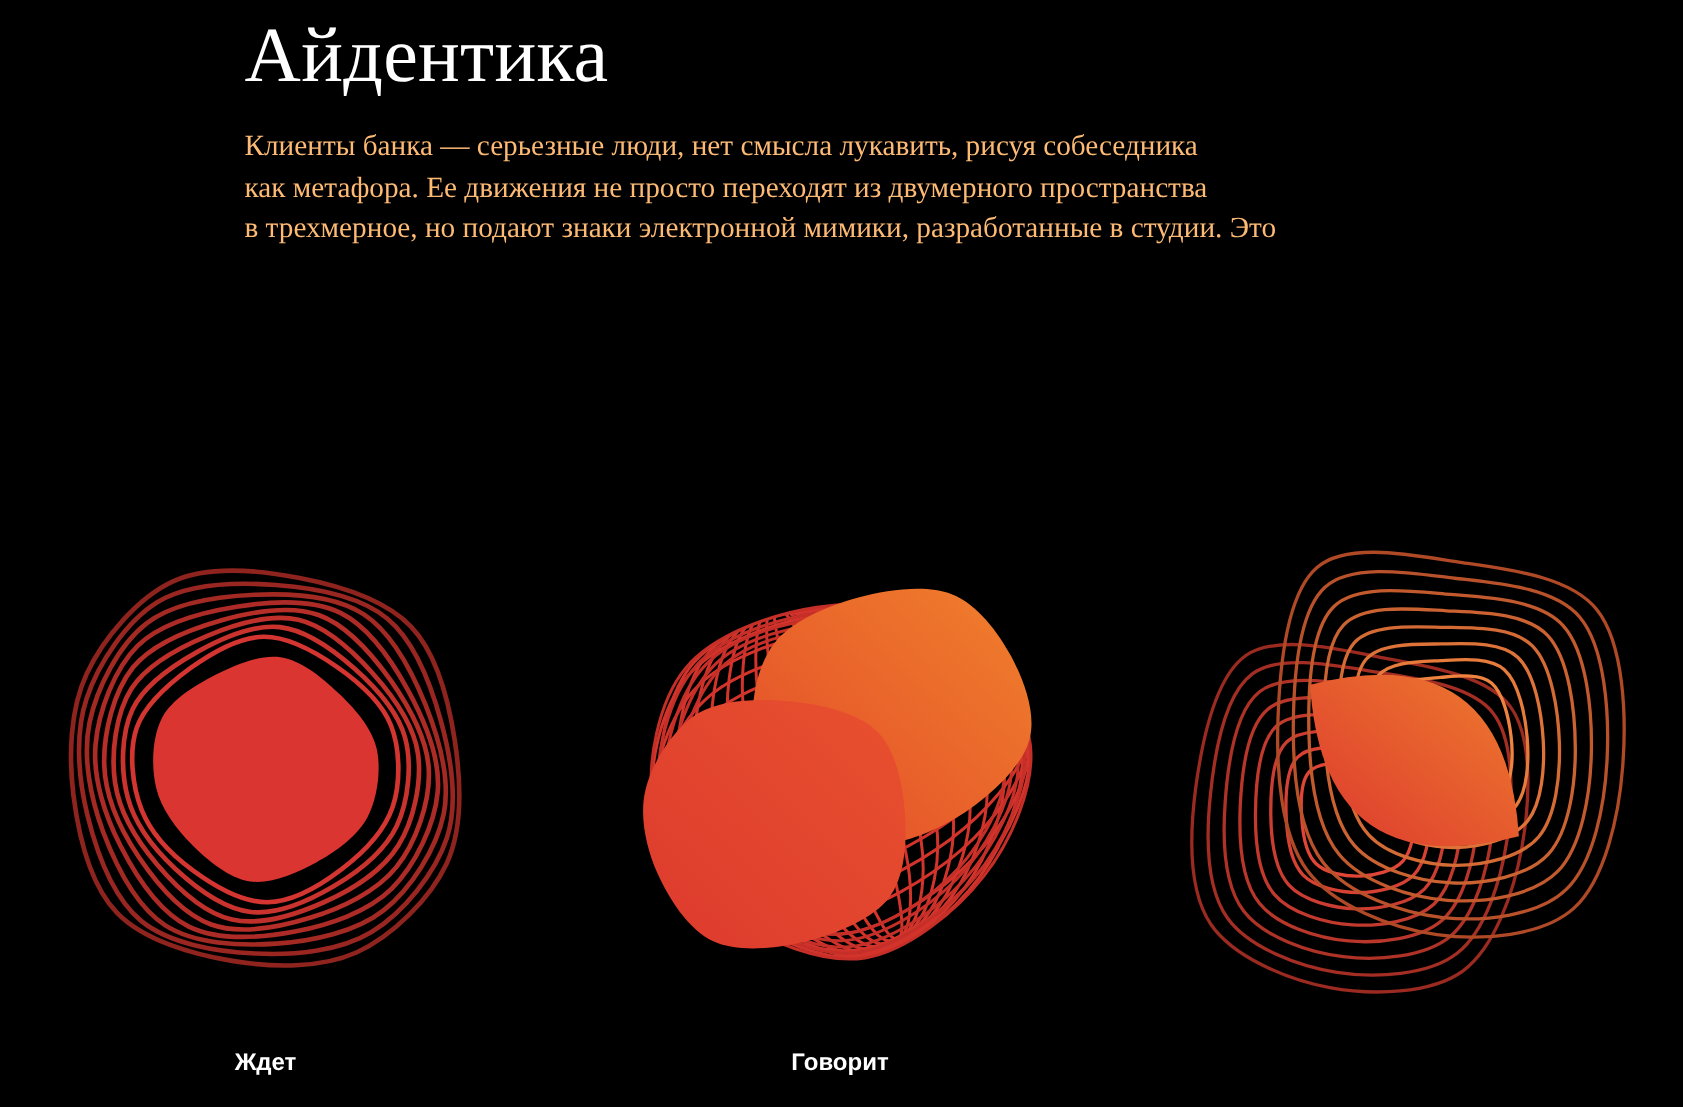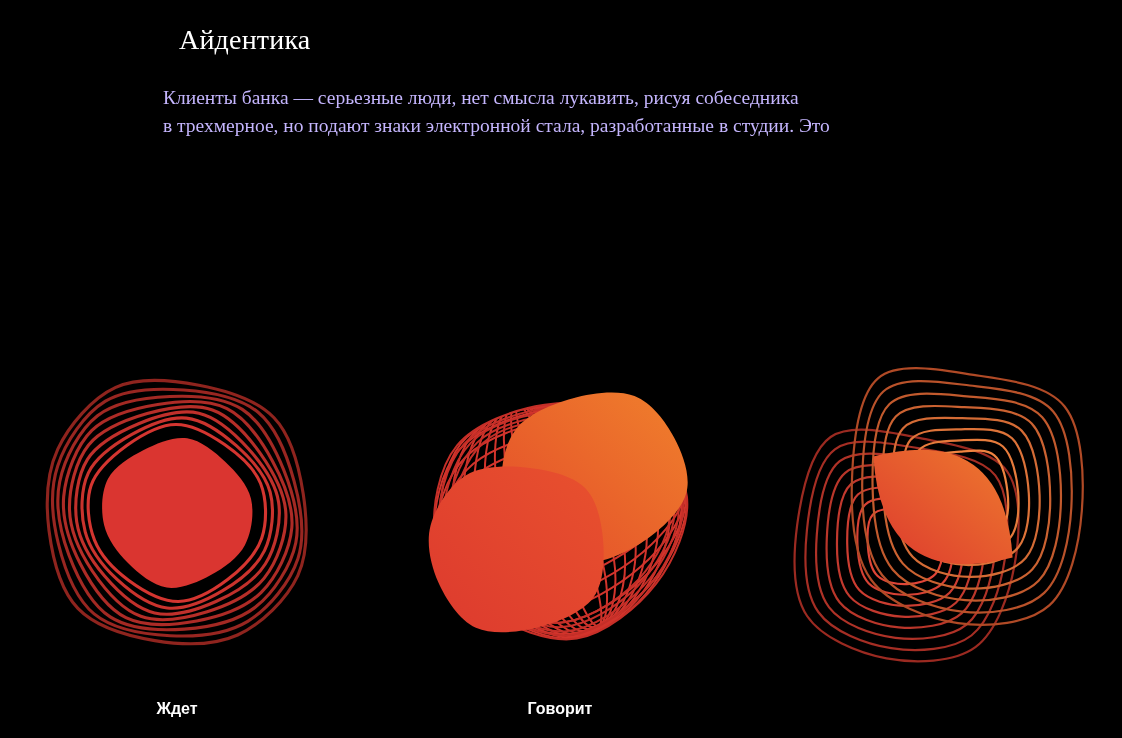--- a/index.html
+++ b/index.html
@@ -1,20 +1,20 @@
 <!DOCTYPE html>
 <html><head>
 <meta charset="utf-8">
 <style>
   html,body{margin:0;padding:0;background:#000;}
   .page{position:relative;width:1122px;height:738px;background:#000;overflow:hidden;
         font-family:"Liberation Serif",serif;}
-  .title{position:absolute;left:163px;top:8px;margin:16px;font-size:28px;font-weight:400;
+  .title{position:absolute;left:163px;top:8px;margin:0;font-size:52px;font-weight:400;
          color:#ffffff;letter-spacing:.2px;}
-  .paragraph{position:absolute;left:163px;top:84px;width:830px;color:#c4b5fd;
+  .paragraph{position:absolute;left:163px;top:84px;width:830px;color:#fdba74;
              font-size:19.5px;}
   .paragraph .line{height:27.5px;line-height:27.5px;white-space:nowrap;}
   .figure{position:absolute;width:300px;height:300px;}
   .figure svg{overflow:visible;display:block;}
   #fig-waiting{left:27px;top:367px;}
   #fig-speaking{left:410px;top:371px;}
   #fig-listening{left:794px;top:360px;}
   .figure-label{position:absolute;top:700px;width:300px;text-align:center;color:#ffffff;
                 font-family:"Liberation Sans",sans-serif;font-size:16px;font-weight:bold;}
   #label-waiting{left:27px;}
@@ -23,21 +23,22 @@
 </style>
 </head>
 <body>
 
 <div class="page">
 
   <h1 class="title">Айдентика</h1>
 
   <div class="paragraph">
     <div class="line">Клиенты банка — серьезные люди, нет смысла лукавить, рисуя собеседника</div>
-    <div class="line">в трехмерное, но подают знаки электронной стала, разработанные в студии. Это</div>
+    <div class="line">как метафора. Ее движения не просто переходят из двумерного пространства</div>
+    <div class="line">в трехмерное, но подают знаки электронной мимики, разработанные в студии. Это</div>
   </div>
 
   <div class="figure" id="fig-waiting">
     <svg id="svg-waiting" width="300" height="300" viewBox="0 0 300 300">
         <path d="M210.6,268.0C186.7,278.8 154.4,278.0 127.8,273.6C101.2,269.2 68.5,259.8 50.9,241.4C33.3,223.1 25.4,190.0 22.0,163.5C18.7,136.9 19.7,106.1 30.8,82.2C41.9,58.4 65.1,31.1 88.7,20.4C112.2,9.7 145.5,13.1 171.9,18.2C198.3,23.2 229.6,32.6 247.0,50.7C264.4,68.8 272.2,100.5 276.2,126.8C280.2,153.1 281.7,185.1 270.8,208.6C259.8,232.2 234.4,257.2 210.6,268.0Z" fill="none" stroke="rgb(143,36,30)" stroke-width="3.1"></path>
         <path d="M220.7,254.3C199.4,267.2 168.8,270.0 143.2,268.7C117.7,267.5 85.8,262.2 67.1,246.9C48.5,231.5 37.4,201.2 31.3,176.5C25.2,151.9 22.8,122.6 30.7,98.9C38.5,75.2 57.4,46.9 78.4,34.2C99.4,21.6 131.2,21.1 156.7,23.0C182.1,24.8 212.7,30.2 231.1,45.3C249.5,60.5 260.4,89.5 267.0,113.9C273.7,138.3 278.6,168.3 270.9,191.7C263.2,215.1 241.9,241.5 220.7,254.3Z" fill="none" stroke="rgb(153,38,33)" stroke-width="3.1"></path>
         <path d="M228.5,240.1C209.9,254.5 181.4,260.5 157.2,262.1C133.0,263.8 102.5,262.3 83.2,249.9C64.0,237.5 50.3,210.2 41.8,187.7C33.4,165.1 27.9,137.9 32.7,114.7C37.5,91.6 52.2,62.9 70.5,48.7C88.9,34.5 118.7,30.5 142.9,29.5C167.0,28.4 196.3,30.1 215.3,42.4C234.3,54.6 247.7,80.7 256.7,102.9C265.6,125.1 273.5,152.8 268.8,175.7C264.1,198.5 247.1,225.7 228.5,240.1Z" fill="none" stroke="rgb(163,41,35)" stroke-width="3.1"></path>
         <path d="M234.0,225.6C218.1,241.1 192.1,249.8 169.6,254.0C147.1,258.2 118.3,260.2 98.9,250.7C79.5,241.1 63.6,217.0 53.3,196.8C42.9,176.6 34.8,151.7 36.7,129.5C38.7,107.2 49.3,78.7 64.9,63.4C80.6,48.1 108.2,41.1 130.7,37.5C153.2,33.8 180.9,32.2 200.0,41.6C219.1,51.0 234.6,74.0 245.4,93.9C256.2,113.7 266.7,138.8 264.8,160.8C262.9,182.7 249.8,210.0 234.0,225.6Z" fill="none" stroke="rgb(173,43,38)" stroke-width="3.1"></path>
         <path d="M237.2,211.1C224.1,227.4 200.8,238.4 180.2,244.7C159.6,251.1 132.9,256.1 113.8,249.3C94.6,242.5 77.2,221.7 65.3,204.0C53.4,186.2 43.1,163.8 42.5,142.8C41.9,121.8 48.7,94.1 61.6,78.0C74.6,62.0 99.6,52.5 120.2,46.6C140.9,40.8 166.6,36.3 185.4,43.0C204.3,49.7 221.3,69.5 233.6,86.8C245.8,104.2 258.3,126.5 258.9,147.2C259.6,167.9 250.3,194.9 237.2,211.1Z" fill="none" stroke="rgb(182,46,40)" stroke-width="3.1"></path>
         <path d="M238.3,197.0C227.9,213.6 207.4,226.4 188.9,234.5C170.5,242.7 146.2,250.2 127.6,246.0C109.1,241.7 90.5,224.3 77.6,209.1C64.6,193.9 52.6,174.1 49.7,154.7C46.9,135.2 50.2,108.6 60.5,92.3C70.8,76.0 93.0,64.4 111.6,56.7C130.2,49.0 153.6,42.0 171.9,46.2C190.2,50.4 208.1,67.0 221.4,81.8C234.7,96.6 248.8,116.0 251.6,135.2C254.4,154.4 248.8,180.5 238.3,197.0Z" fill="none" stroke="rgb(192,48,43)" stroke-width="3.1"></path>

